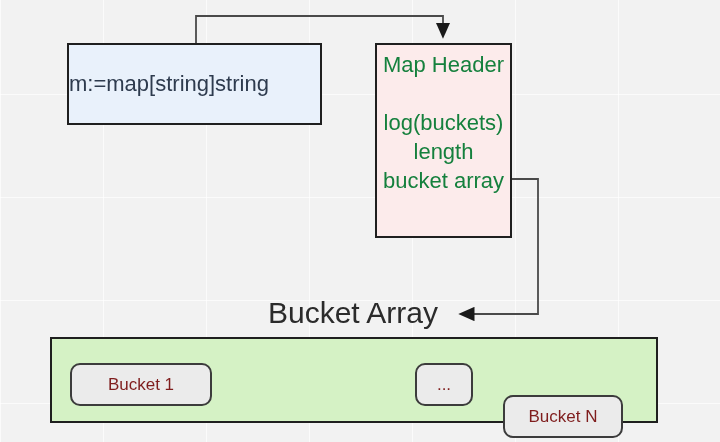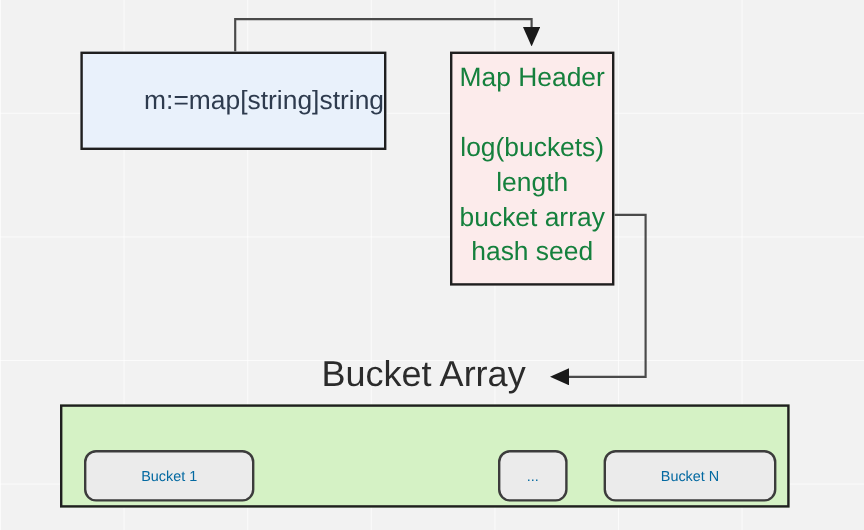--- a/index.html
+++ b/index.html
@@ -17,21 +17,21 @@
       linear-gradient(rgba(255,255,255,0.7) 1px, transparent 1px),
       linear-gradient(90deg, rgba(255,255,255,0.7) 1px, transparent 1px);
     background-size: 103px 103px;
     background-position: 0px -9px;
   }
   .box {
     position: absolute;
     border: 2px solid #1f1f1f;
     display: flex;
     align-items: center;
-    justify-content: flex-end;
+    justify-content: flex-start;
   }
   .decl-box {
     left: 67px; top: 43px;
     width: 255px; height: 82px;
     background: #e9f1fb;
     color: #2e3b4e;
     font-size: 22px;
   }
   .map-header-box {
     left: 375px; top: 43px;
@@ -59,36 +59,36 @@
     color: #2b2b2b;
     white-space: nowrap;
   }
   .bucket-array-container {
     left: 50px; top: 337px;
     width: 608px; height: 86px;
     background: #d5f2c5;
   }
   .bucket {
     position: absolute;
-    top: 36px;
+    top: 24px;
     height: 43px;
     background: #ebebeb;
     border: 2px solid #3c3c3c;
     border-radius: 10px;
     display: flex;
     align-items: center;
     justify-content: center;
-    font-size: 12px;
-    color: #0369a1;
+    font-size: 17px;
+    color: #7f1d1d;
     white-space: nowrap;
   }
   .bucket-1 { left: 18px;  width: 142px; }
   .bucket-2 { left: 192px; width: 140px; }
   .bucket-3 { left: 363px; width: 58px;  }
-  .bucket-4 { left: 451px; width: 144px; }
+  .bucket-4 { left: 451px; width: 120px; margin-top: 32px; }
   .arrow-layer {
     position: absolute;
     left: 0; top: 0;
     width: 720px; height: 442px;
     pointer-events: none;
   }
 </style>
 </head>
 <body>
 
@@ -109,21 +109,20 @@
   <div class="box decl-box">
     <span>m:=map[string]string</span>
   </div>
 
   <div class="box map-header-box">
     <div class="line">Map Header</div>
     <div class="line"></div>
     <div class="line">log(buckets)</div>
     <div class="line">length</div>
     <div class="line">bucket array</div>
-    <div class="line">hash seed</div>
   </div>
 
   <div class="bucket-array-title">Bucket Array</div>
 
   <div class="box bucket-array-container">
     <div class="bucket bucket-1">
       <span>Bucket 1</span>
     </div>
     <div class="bucket bucket-3">
       <span>...</span>

